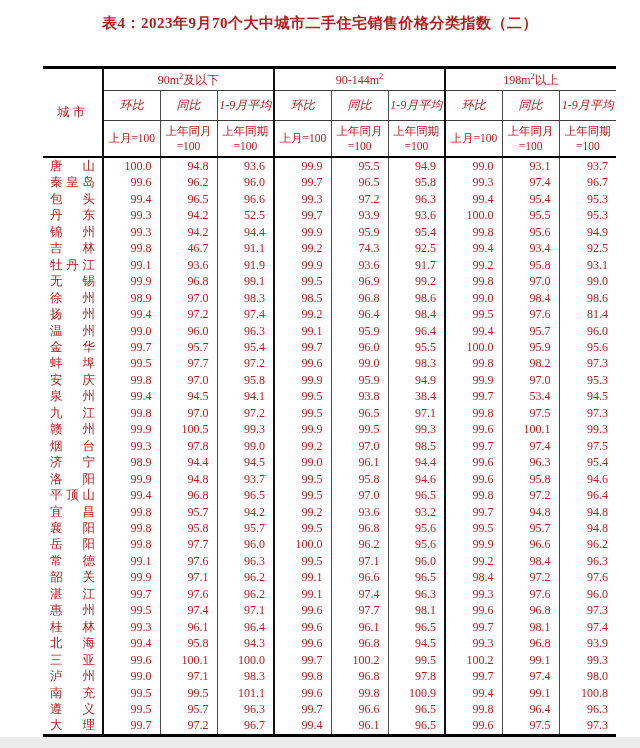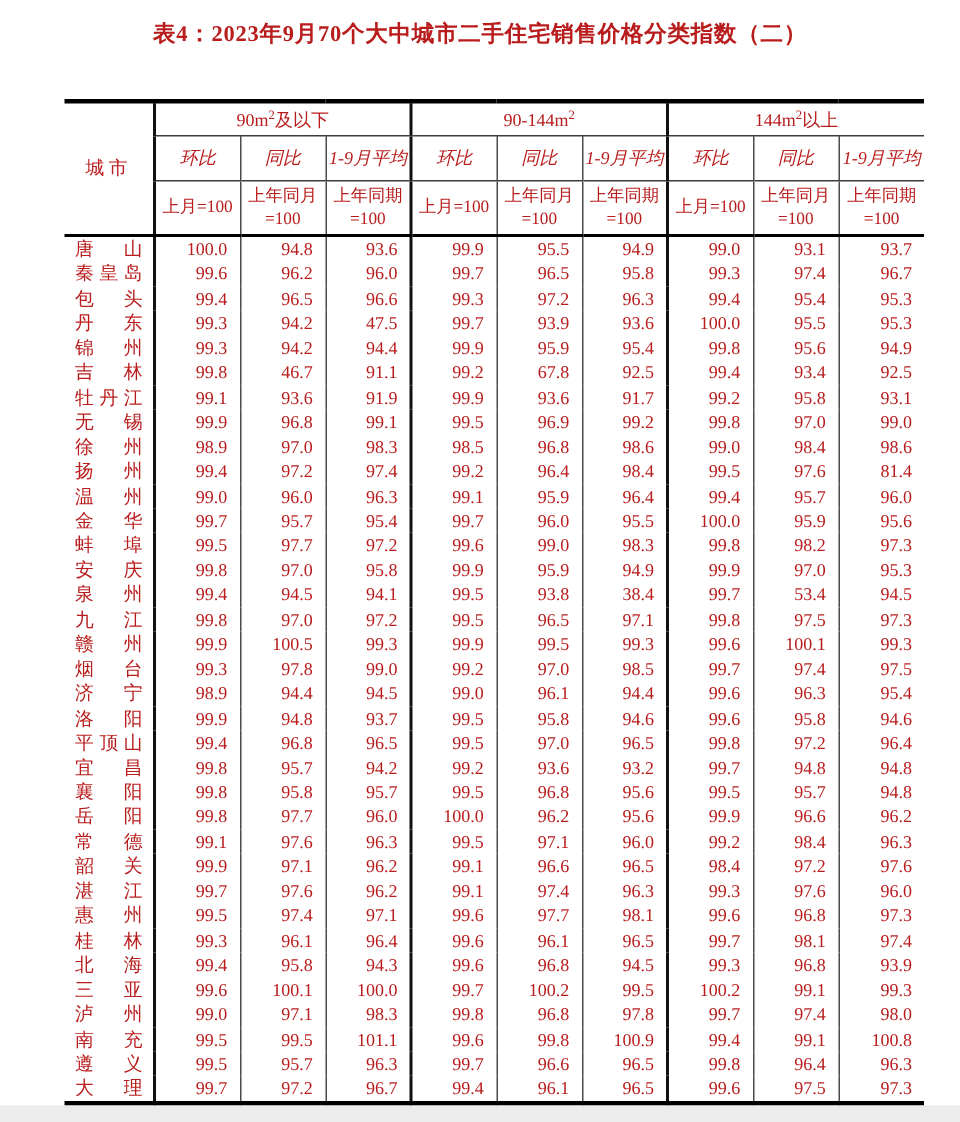--- a/index.html
+++ b/index.html
@@ -52,21 +52,21 @@
         <col class="d-col">
       <col class="d-col">
         <col class="d-col">
         <col class="d-col">
     </colgroup>
     <thead>
       <tr class="grp-row">
         <th class="city-h" rowspan="3">城市</th>
         <th class="grp bl-thick" colspan="3"><span>90m</span><sup>2</sup><span>及以下</span></th>
         <th class="grp bl-thick" colspan="3"><span>90-144m</span><sup>2</sup><span></span></th>
-        <th class="grp bl-thick" colspan="3"><span>144m</span><sup>2</sup><span>以上</span></th>
+        <th class="grp bl-thick" colspan="3"><span>198m</span><sup>2</sup><span>以上</span></th>
       </tr>
       <tr class="metric-row">
         <th class="bl-thick">环比</th>
         <th class="bl-thin">同比</th>
         <th class="bl-thin">1-9月平均</th>
         <th class="bl-thick">环比</th>
         <th class="bl-thin">同比</th>
         <th class="bl-thin">1-9月平均</th>
         <th class="bl-thick">环比</th>
         <th class="bl-thin">同比</th>
@@ -139,21 +139,21 @@
         </tr>
         <tr>
           <td class="city-cell">
             <div class="city-name">
               <span>丹</span>
               <span>东</span>
             </div>
           </td>
           <td class="num bl-thick">99.3</td>
           <td class="num bl-thin">94.2</td>
-          <td class="num bl-thin">47.5</td>
+          <td class="num bl-thin">52.5</td>
           <td class="num bl-thick">99.7</td>
           <td class="num bl-thin">93.9</td>
           <td class="num bl-thin">93.6</td>
           <td class="num bl-thick">100.0</td>
           <td class="num bl-thin">95.5</td>
           <td class="num bl-thin">95.3</td>
         </tr>
         <tr>
           <td class="city-cell">
             <div class="city-name">
@@ -175,21 +175,21 @@
           <td class="city-cell">
             <div class="city-name">
               <span>吉</span>
               <span>林</span>
             </div>
           </td>
           <td class="num bl-thick">99.8</td>
           <td class="num bl-thin">46.7</td>
           <td class="num bl-thin">91.1</td>
           <td class="num bl-thick">99.2</td>
-          <td class="num bl-thin">67.8</td>
+          <td class="num bl-thin">74.3</td>
           <td class="num bl-thin">92.5</td>
           <td class="num bl-thick">99.4</td>
           <td class="num bl-thin">93.4</td>
           <td class="num bl-thin">92.5</td>
         </tr>
         <tr>
           <td class="city-cell">
             <div class="city-name">
               <span>牡</span>
               <span>丹</span>

